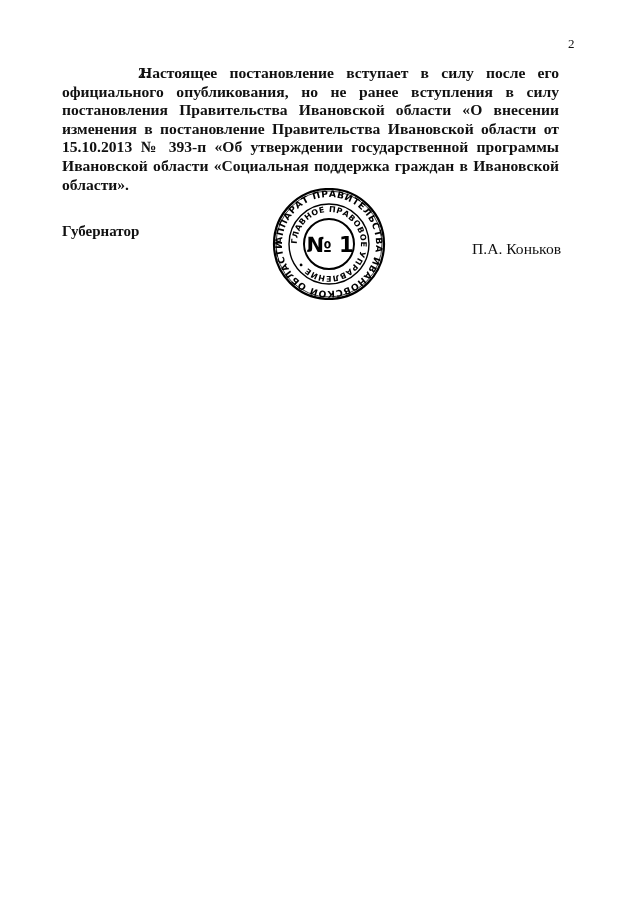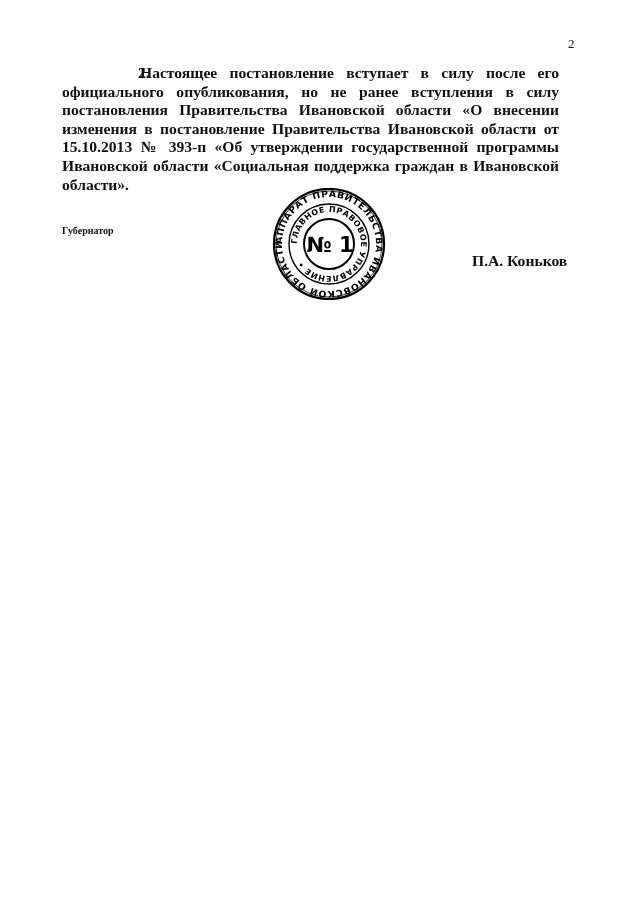--- a/index.html
+++ b/index.html
@@ -39,30 +39,30 @@
   }
   .para-num {
     display: inline-block;
     width: 40px;
   }
   .sign-left {
     position: absolute;
     top: 222px;
     left: 62px;
     font-weight: bold;
-    font-size: 10px;
+    font-size: 15px;
     line-height: 18.6px;
   }
   .sign-right {
     position: absolute;
-    top: 252px;
+    top: 240px;
     left: 472px;
     width: 87px;
     text-align: right;
-    font-weight: bold;
+    font-weight: normal;
     font-size: 15.6px;
     line-height: 18.6px;
     white-space: nowrap;
   }
   .seal {
     position: absolute;
     left: 271px;
     top: 188px;
     width: 116px;
     height: 112px;

